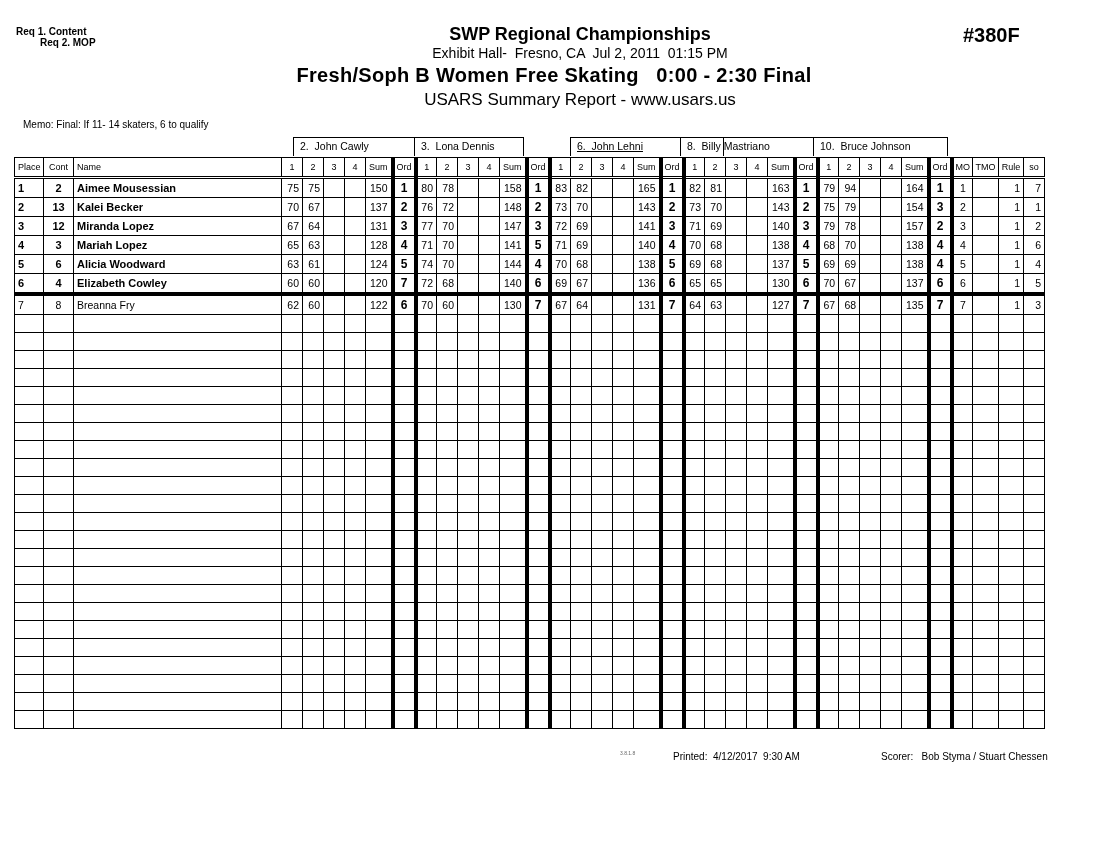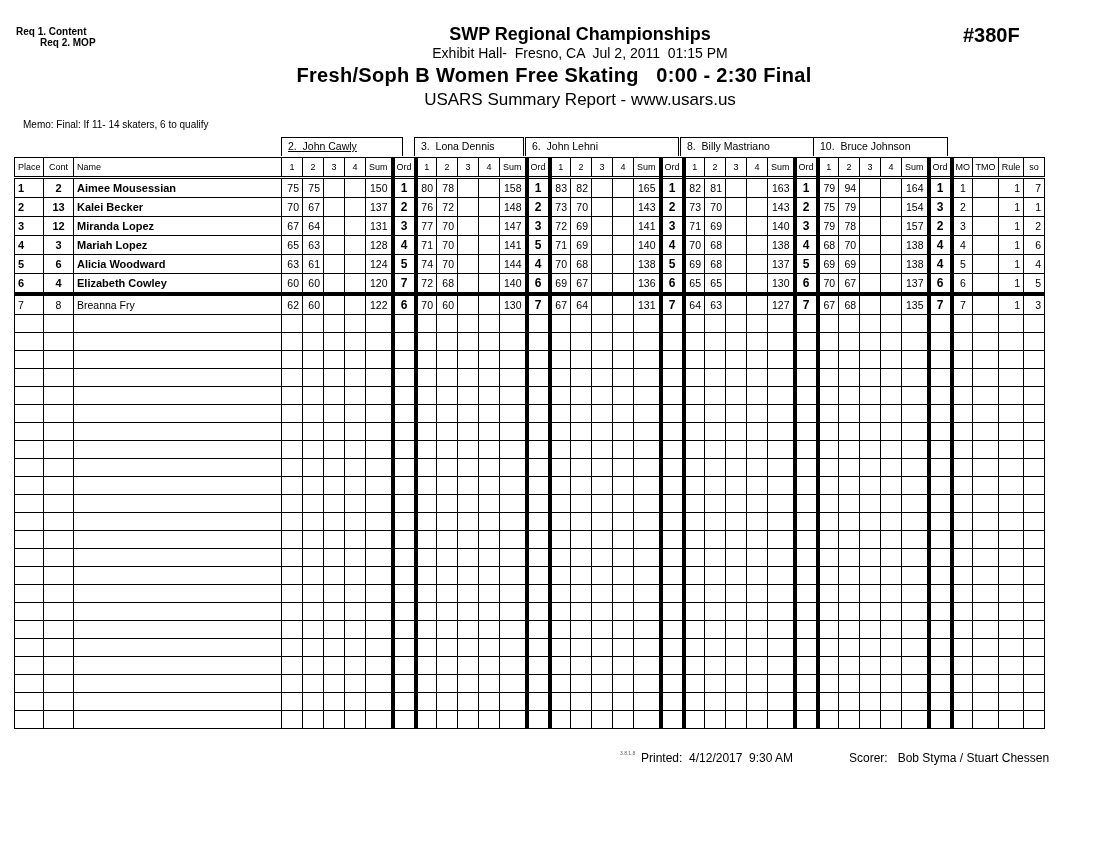--- a/index.html
+++ b/index.html
@@ -17,39 +17,39 @@
   table.grid { position: absolute; left: 14px; top: 157px; border-collapse: collapse; table-layout: fixed; }
   table.grid td { border: 1px solid #000; height: 18px; padding: 0 2px; font-size: 10.5px; line-height: 18px; white-space: nowrap; overflow: hidden; box-sizing: border-box; }
   table.grid tr.hdr td { font-size: 9px; border-bottom: 3px double #000; }
   table.grid td.num { text-align: right; padding-right: 3px; }
   table.grid td.ctr { text-align: center; }
   table.grid td.lft { text-align: left; padding-left: 3px; }
   table.grid td.thickR { border-right: 4px solid #000; }
   table.grid tr.bold td.txt { font-weight: bold; font-size: 11px; }
   table.grid td.ord { font-weight: bold; font-size: 12px; text-align: center; }
   table.grid tr.cut td { border-bottom: 4px solid #000; }
-  .footer { top: 751px; font-size: 12px; white-space: pre; }
+  .footer { top: 751px; font-size: 10px; white-space: pre; margin-left: 32px; }
   .ver { left: 620px; top: 750px; font-size: 5px; color: #666; }
 </style>
 </head>
 <body>
 
 <div class="abs req" style="top:27px;">Req  1.  Content</div>
 <div class="abs req" style="top:38px;margin-left:24px;">Req  2.  MOP</div>
 
 <div class="abs center t1">SWP Regional Championships</div>
 <div class="abs center t2">Exhibit Hall-  Fresno, CA  Jul 2, 2011  01:15 PM</div>
 <div class="abs center t3">Fresh/Soph B Women Free Skating   0:00 - 2:30 Final</div>
 <div class="abs center t4">USARS Summary Report - www.usars.us</div>
 <div class="abs event-id">#380F</div>
 <div class="abs memo">Memo: Final: If 11- 14 skaters, 6 to qualify</div>
 
-<div class="abs judge-head" style="left:281px; width:122px;text-decoration:underline;">2.  John Cawly</div>
+<div class="abs judge-head" style="left:293px; width:122px;">2.  John Cawly</div>
 <div class="abs judge-head" style="left:414px; width:110px;">3.  Lona Dennis</div>
-<div class="abs judge-head" style="left:525px; width:154px;">6.  John Lehni</div>
+<div class="abs judge-head" style="left:570px; width:154px;text-decoration:underline;">6.  John Lehni</div>
 <div class="abs judge-head" style="left:680px; width:134px;">8.  Billy Mastriano</div>
 <div class="abs judge-head" style="left:813px; width:135px;">10.  Bruce Johnson</div>
 
 <table class="grid">
   <colgroup>
     <col style="width:29px">
       <col style="width:30px">
       <col style="width:208px">
     <col style="width:21px">
       <col style="width:21px">

